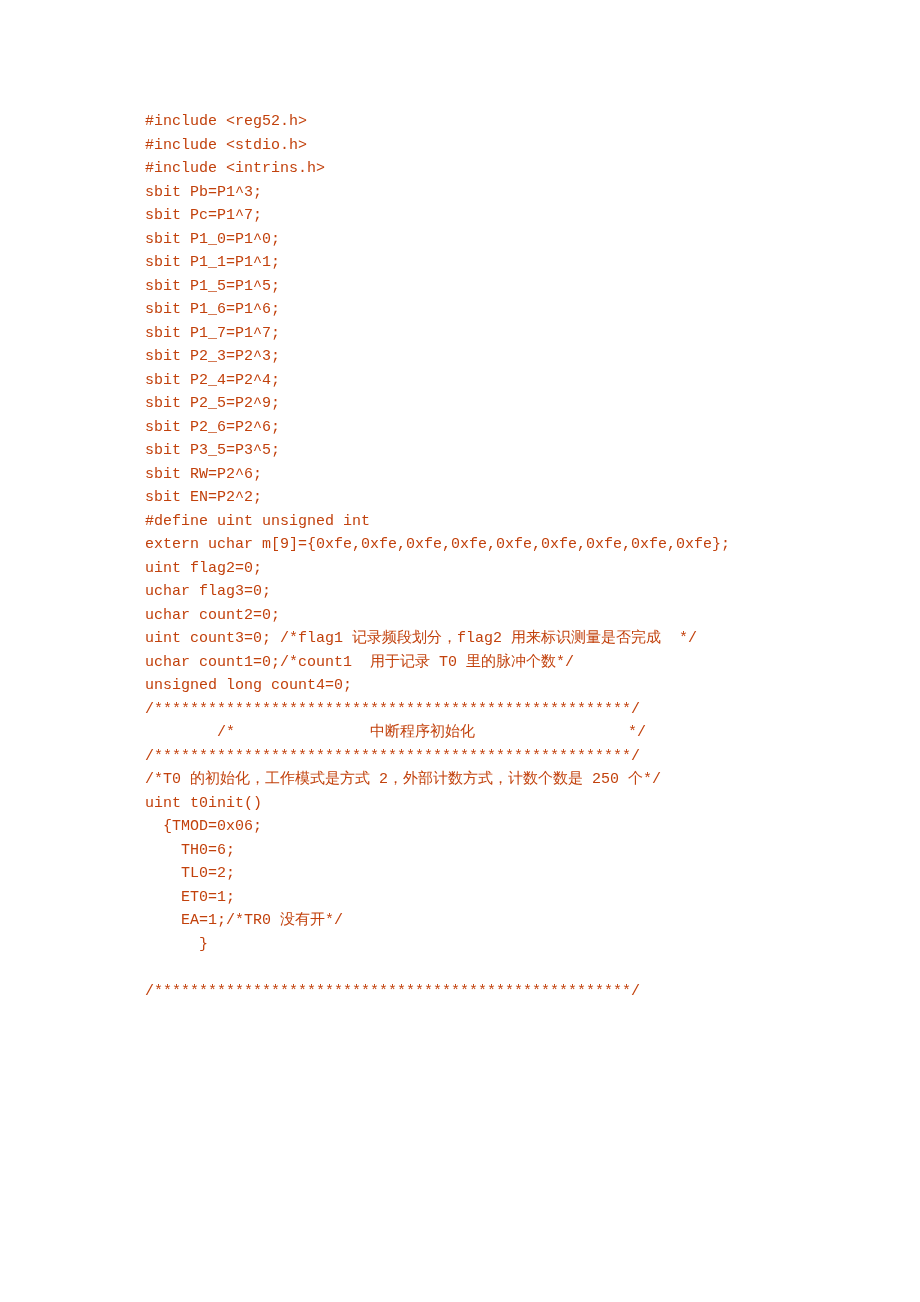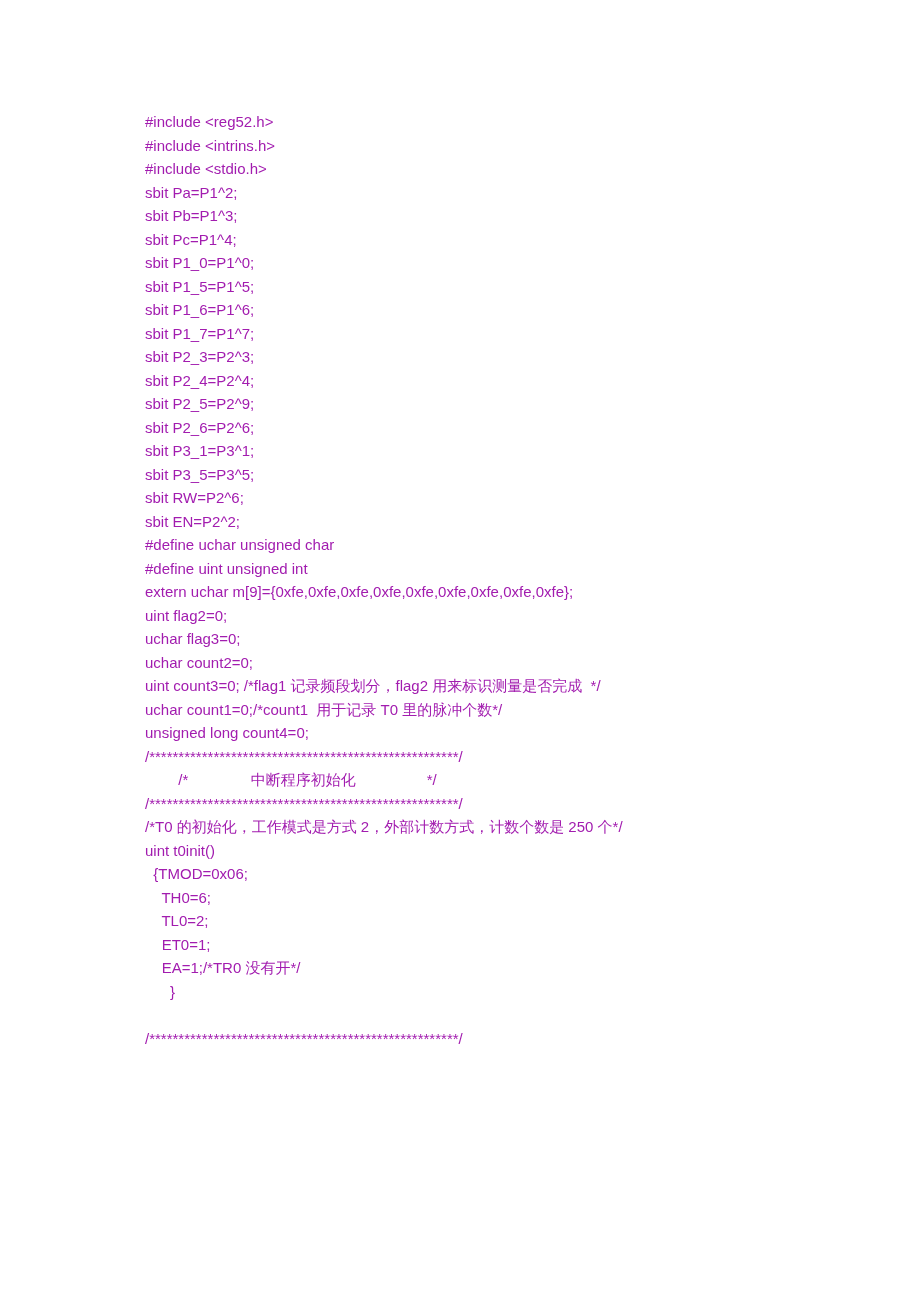--- a/index.html
+++ b/index.html
@@ -7,52 +7,50 @@
     padding: 0;
     background: #ffffff;
     width: 920px;
   }
   .page {
     width: 920px;
     min-height: 1302px;
     background: #ffffff;
     padding: 110px 0 0 145px;
     box-sizing: border-box;
-    font-family: Liberation Sans, sans-serif;
+    font-family: Liberation Mono, monospace;
     font-size: 15px;
-    color: #a21caf;
+    color: #c2410c;
     line-height: 23.5px;
   }
   .line {
     white-space: pre;
   }
 </style>
 </head>
 <body>
 
 <div class="page" id="page">
     <div class="line">#include &lt;reg52.h&gt;</div>
+    <div class="line">#include &lt;stdio.h&gt;</div>
     <div class="line">#include &lt;intrins.h&gt;</div>
-    <div class="line">#include &lt;stdio.h&gt;</div>
-    <div class="line">sbit Pa=P1^2;</div>
     <div class="line">sbit Pb=P1^3;</div>
-    <div class="line">sbit Pc=P1^4;</div>
+    <div class="line">sbit Pc=P1^7;</div>
     <div class="line">sbit P1_0=P1^0;</div>
+    <div class="line">sbit P1_1=P1^1;</div>
     <div class="line">sbit P1_5=P1^5;</div>
     <div class="line">sbit P1_6=P1^6;</div>
     <div class="line">sbit P1_7=P1^7;</div>
     <div class="line">sbit P2_3=P2^3;</div>
     <div class="line">sbit P2_4=P2^4;</div>
     <div class="line">sbit P2_5=P2^9;</div>
     <div class="line">sbit P2_6=P2^6;</div>
-    <div class="line">sbit P3_1=P3^1;</div>
     <div class="line">sbit P3_5=P3^5;</div>
     <div class="line">sbit RW=P2^6;</div>
     <div class="line">sbit EN=P2^2;</div>
-    <div class="line">#define uchar unsigned char</div>
     <div class="line">#define uint unsigned int</div>
     <div class="line">extern uchar m[9]={0xfe,0xfe,0xfe,0xfe,0xfe,0xfe,0xfe,0xfe,0xfe};</div>
     <div class="line">uint flag2=0;</div>
     <div class="line">uchar flag3=0;</div>
     <div class="line">uchar count2=0;</div>
     <div class="line">uint count3=0; /*flag1 记录频段划分，flag2 用来标识测量是否完成  */</div>
     <div class="line">uchar count1=0;/*count1  用于记录 T0 里的脉冲个数*/</div>
     <div class="line">unsigned long count4=0;</div>
     <div class="line">/*****************************************************/</div>
     <div class="line">        /*               中断程序初始化                 */</div>

